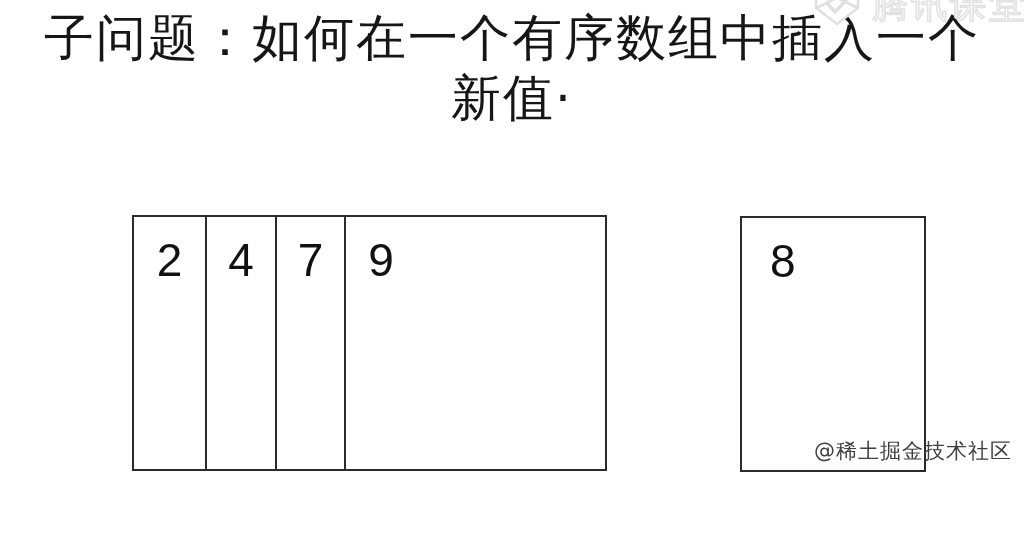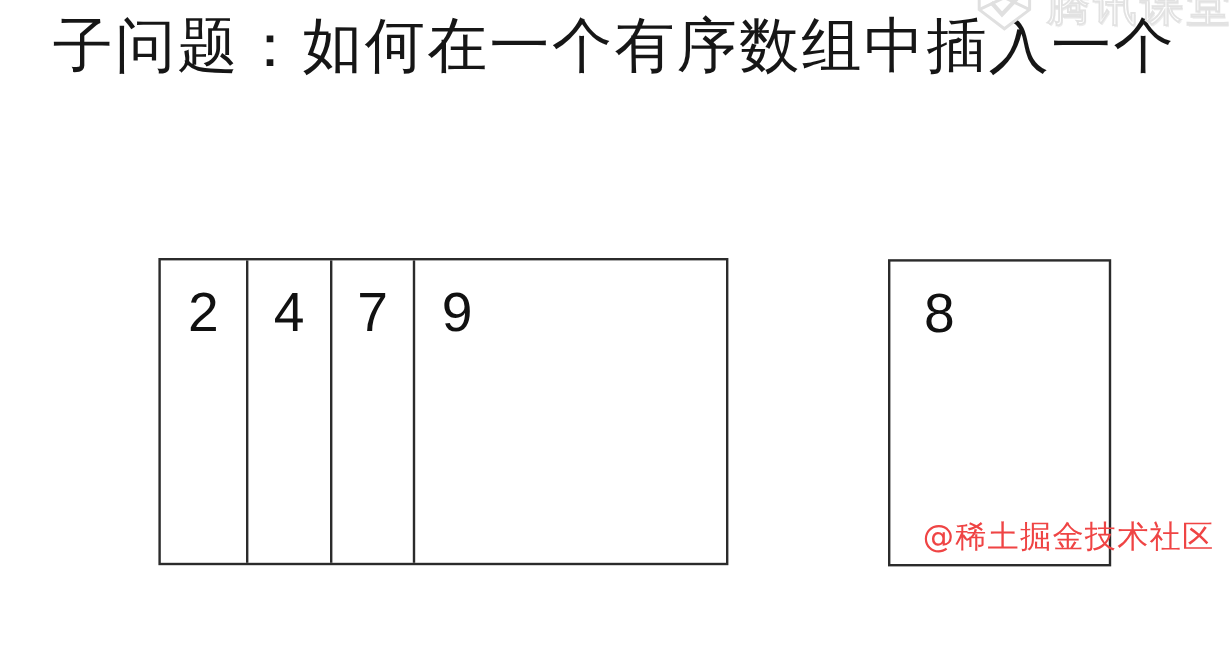--- a/index.html
+++ b/index.html
@@ -106,33 +106,34 @@
     -webkit-text-stroke: 1.5px #e2e2e2;
     text-shadow:
       0 0 1px #e6e6e6,
       1px 1px 0 #ededed;
     white-space: nowrap;
   }
   .wm-bottom-right {
     position: absolute;
     right: 12px;
     bottom: 8px;
-    font-size: 26px;
+    font-size: 21px;
     letter-spacing: 1px;
-    color: #ef4444;
+    color: #404040;
     white-space: nowrap;
   }
 </style>
 </head>
 <body>
 
 <div id="canvas">
 
   <div class="title-block">
     <div class="title-line1">子问题：如何在一个有序数组中插入一个</div>
+    <div class="title-line2">新值·</div>
   </div>
 
   <div class="array-box">
     <div class="array-cell cell-0">
       <span class="cell-value">2</span>
     </div>
     <div class="array-cell cell-1">
       <span class="cell-value">4</span>
     </div>
     <div class="array-cell cell-2">

